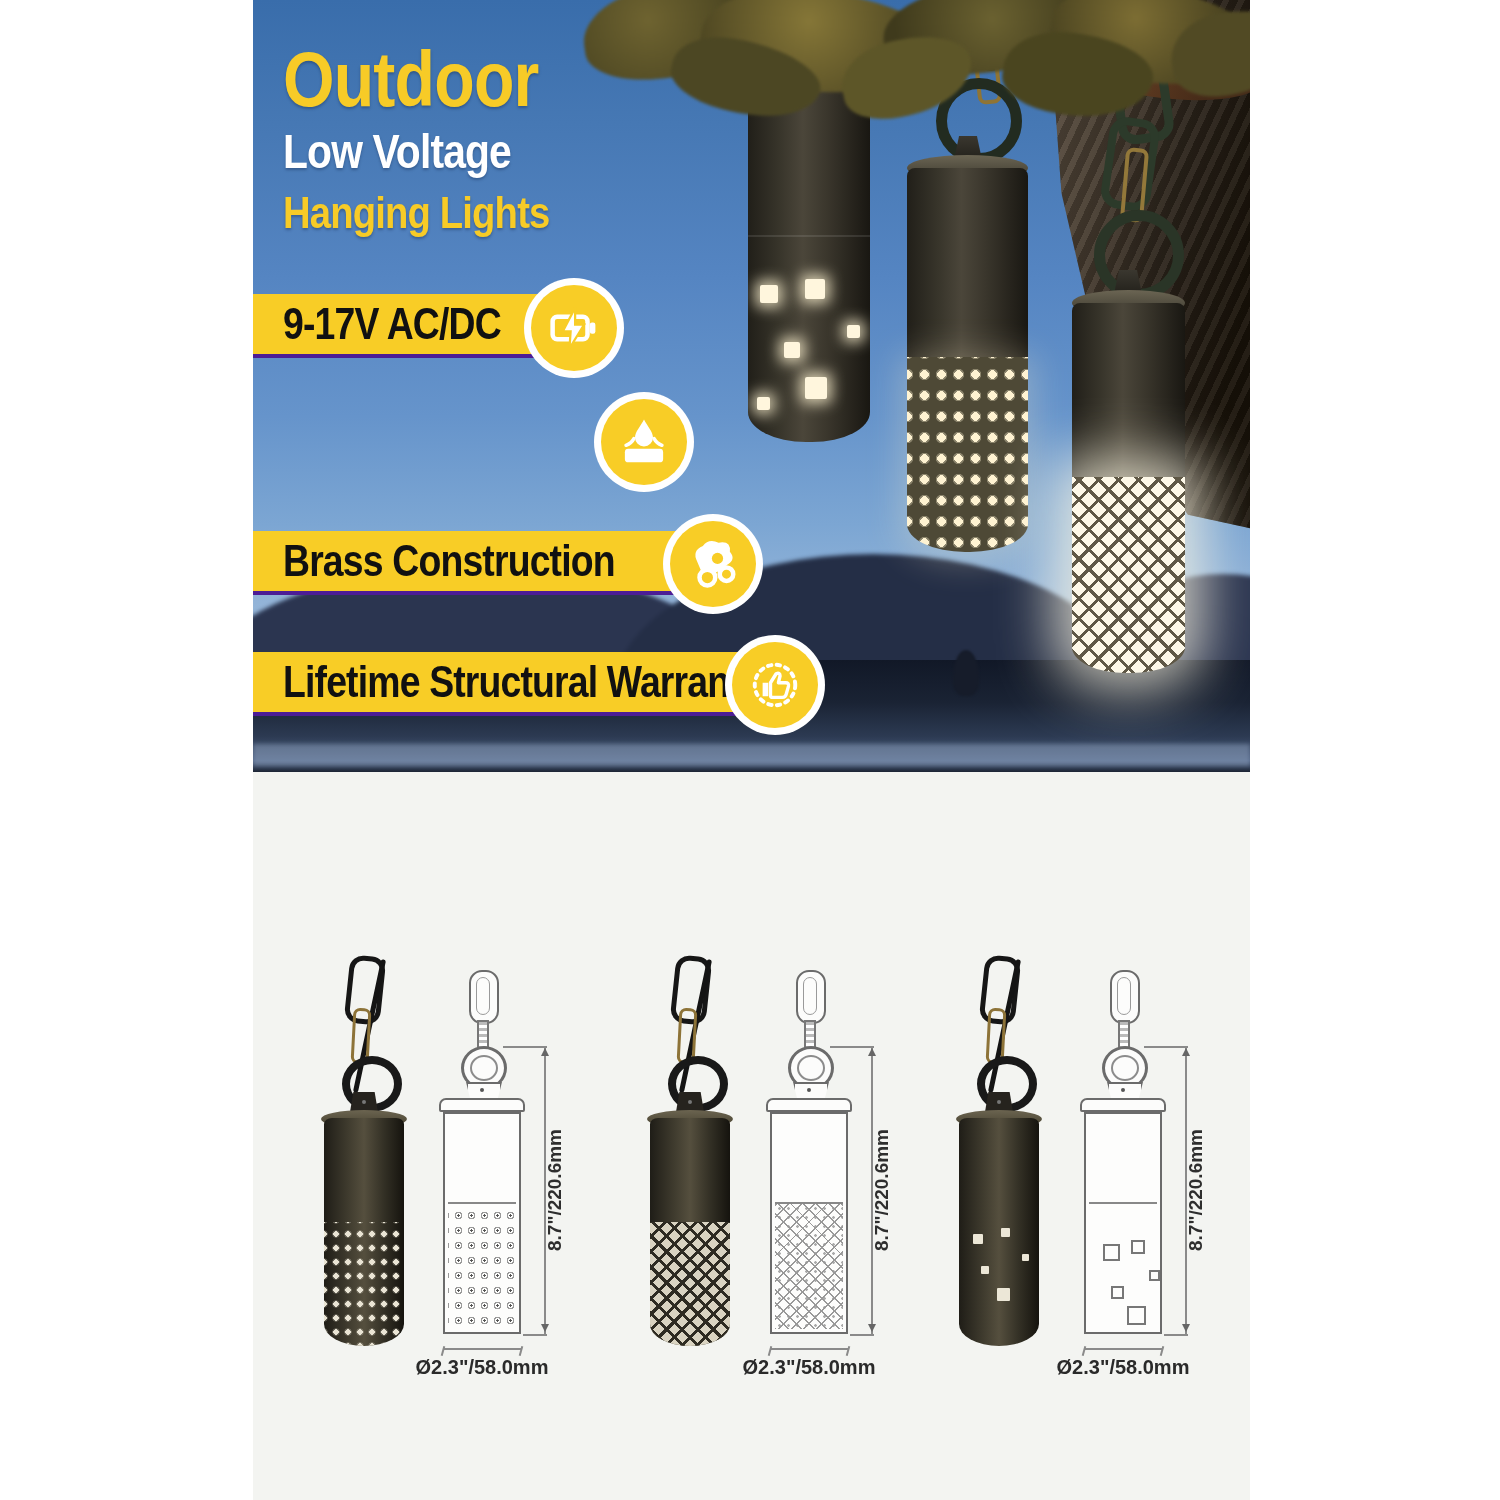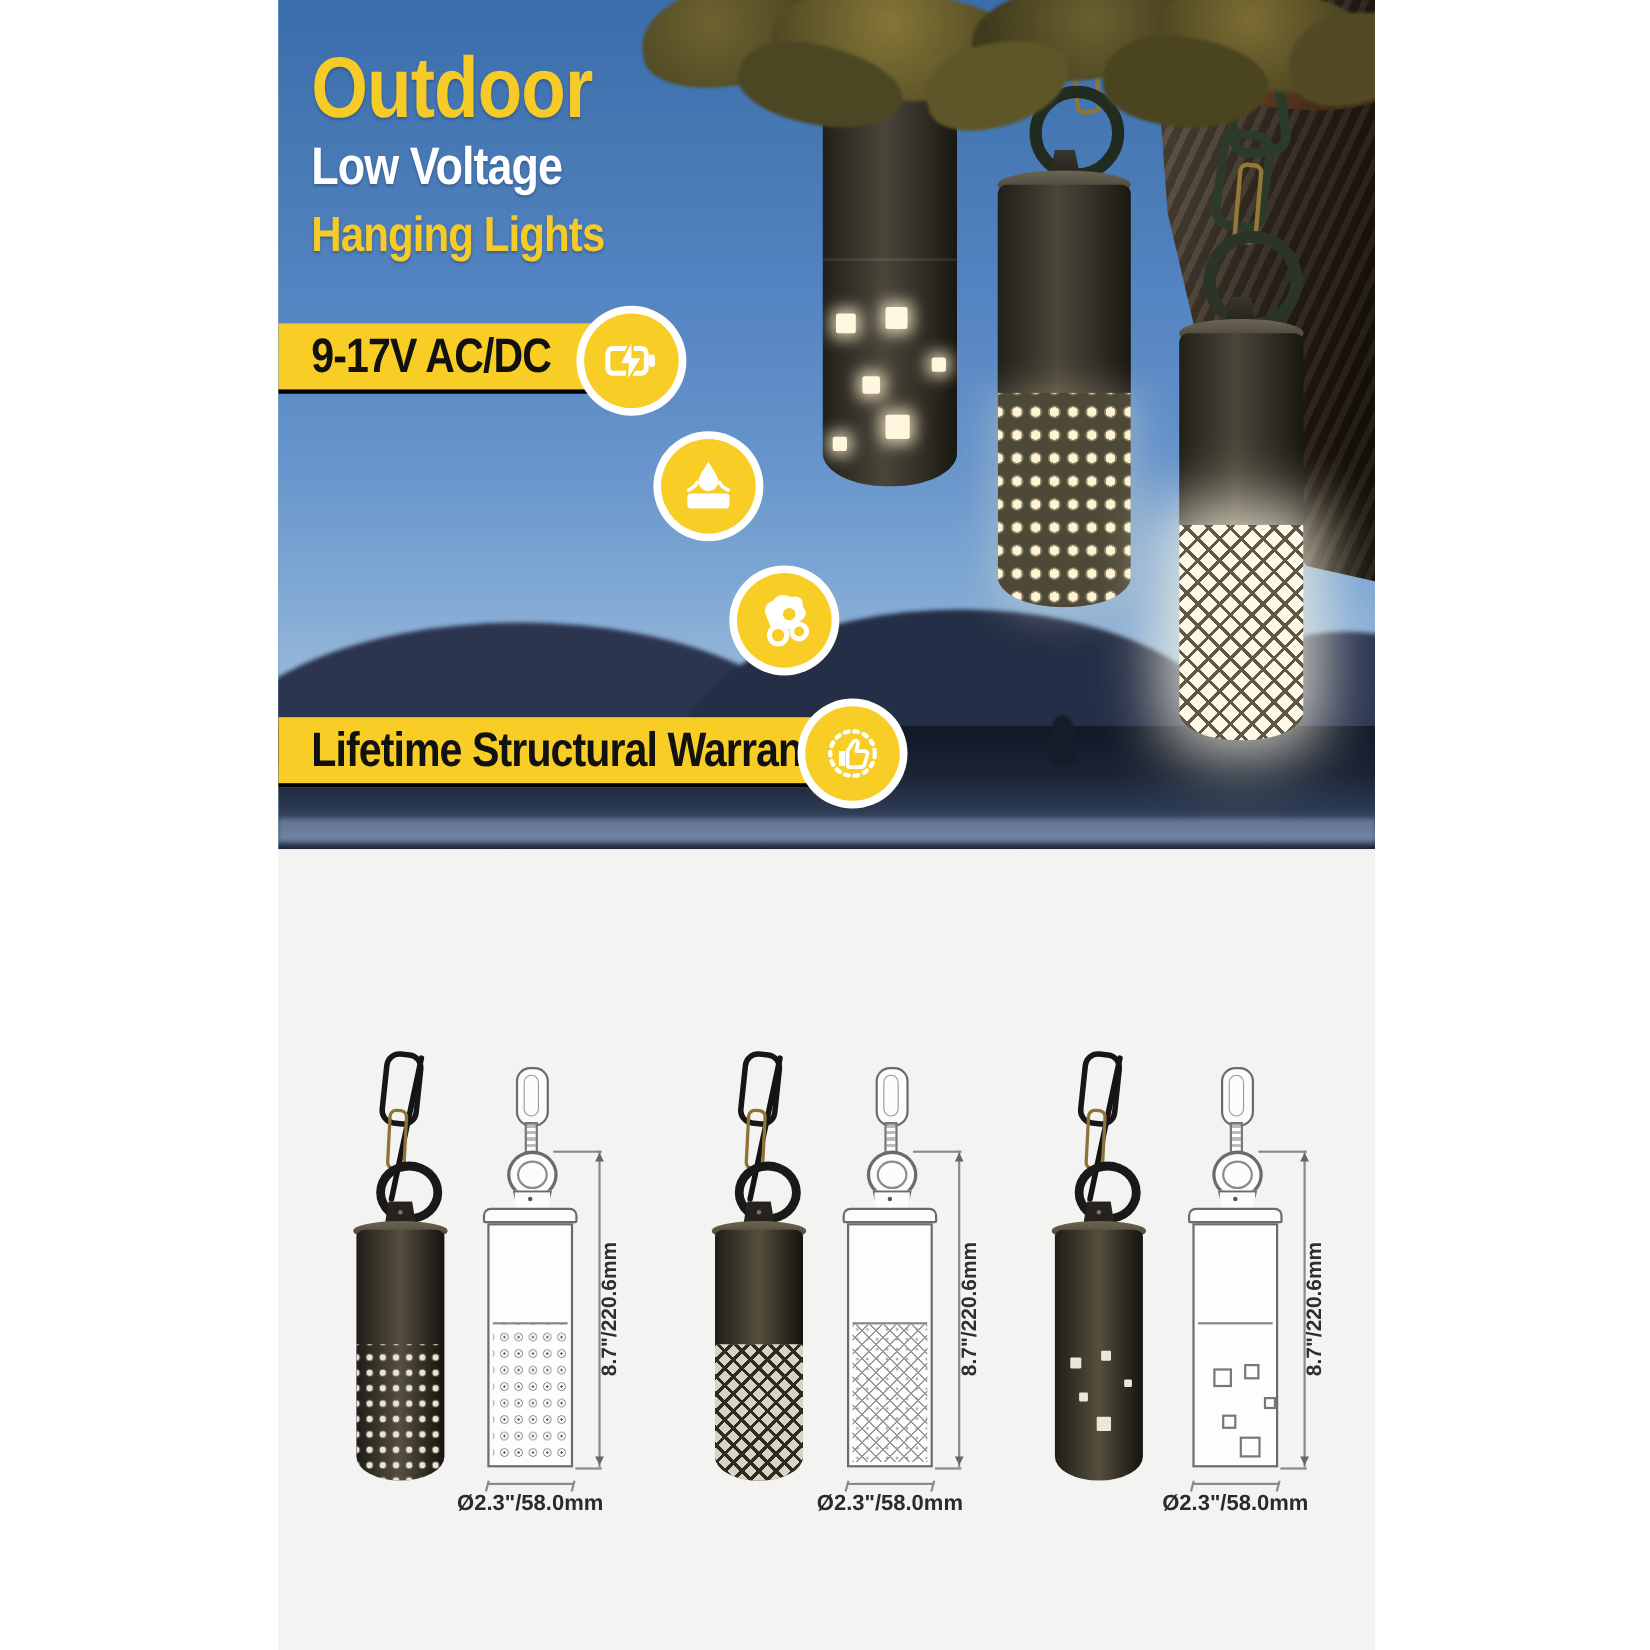--- a/index.html
+++ b/index.html
@@ -82,21 +82,21 @@
       border-radius:0 0 54px 54px/0 0 26px 26px;
       box-shadow:0 0 55px 18px rgba(255,250,230,.75);}
 
   
   .title{position:absolute;left:30px;font-weight:800;line-height:1;letter-spacing:-1px;
          transform:scaleX(.85);transform-origin:left center;text-shadow:0 2px 3px rgba(15,35,70,.35);}
   .t1{top:40px;font-size:78px;color:#f7cb27;}
   .t2{top:128px;font-size:48px;color:#ffffff;}
   .t3{top:190px;font-size:45px;color:#f7cb27;}
 
-  .badge{position:absolute;left:0;height:64px;background:#f8cd26;border-bottom:4px solid #000000;
+  .badge{position:absolute;left:0;height:64px;background:#f8cd26;border-bottom:4px solid #4c1d95;
          display:flex;align-items:center;padding-left:30px;box-sizing:border-box;}
   .badge-label{font-size:44px;font-weight:800;color:#111111;letter-spacing:-1px;
          transform:scaleX(.85);transform-origin:left center;white-space:nowrap;}
   .b1{top:294px;width:330px;}
   .b2{top:409px;width:400px;}
   .b3{top:531px;width:468px;}
   .b4{top:652px;width:530px;}
   .badge-circle{position:absolute;width:100px;height:100px;border-radius:50%;background:#ffffff;}
   .bc1{left:271px;top:278px;} .bc2{left:341px;top:392px;} .bc3{left:410px;top:514px;} .bc4{left:472px;top:635px;}
   .badge-circle-core{position:absolute;inset:7px;border-radius:50%;background:#f8cd26;
@@ -249,20 +249,23 @@
     <div class="badge-circle bc2">
       <div class="badge-circle-core">
         <svg width="54" height="54" viewBox="0 0 48 48">
           <path d="M24 4 C21 10 16 15 16 20 a8 8 0 0 0 16 0 C32 15 27 10 24 4 z" fill="#fff"></path>
           <path d="M8 27 q5 -2 7 -6 M40 27 q-5 -2 -7 -6" stroke="#fff" stroke-width="3" fill="none" stroke-linecap="round"></path>
           <rect x="7" y="30" width="34" height="12" rx="3" fill="#fff"></rect>
         </svg>
       </div>
     </div>
 
+    <div class="badge b3">
+      <span class="badge-label">Brass Construction</span>
+    </div>
     <div class="badge-circle bc3">
       <div class="badge-circle-core">
         <svg width="54" height="54" viewBox="0 0 48 48">
           <path d="M10 22 q-5 -10 5 -14 q5 -7 14 -3 q11 -2 10 8 q6 7 -3 12 l-6 5 q-11 6 -17 -1 z" fill="#fff"></path>
           <circle cx="28" cy="19" r="5" fill="#F8CD26"></circle>
           <circle cx="19" cy="36" r="7" fill="#F8CD26" stroke="#fff" stroke-width="4"></circle>
           <circle cx="36" cy="33" r="6" fill="#F8CD26" stroke="#fff" stroke-width="4"></circle>
         </svg>
       </div>
     </div>

